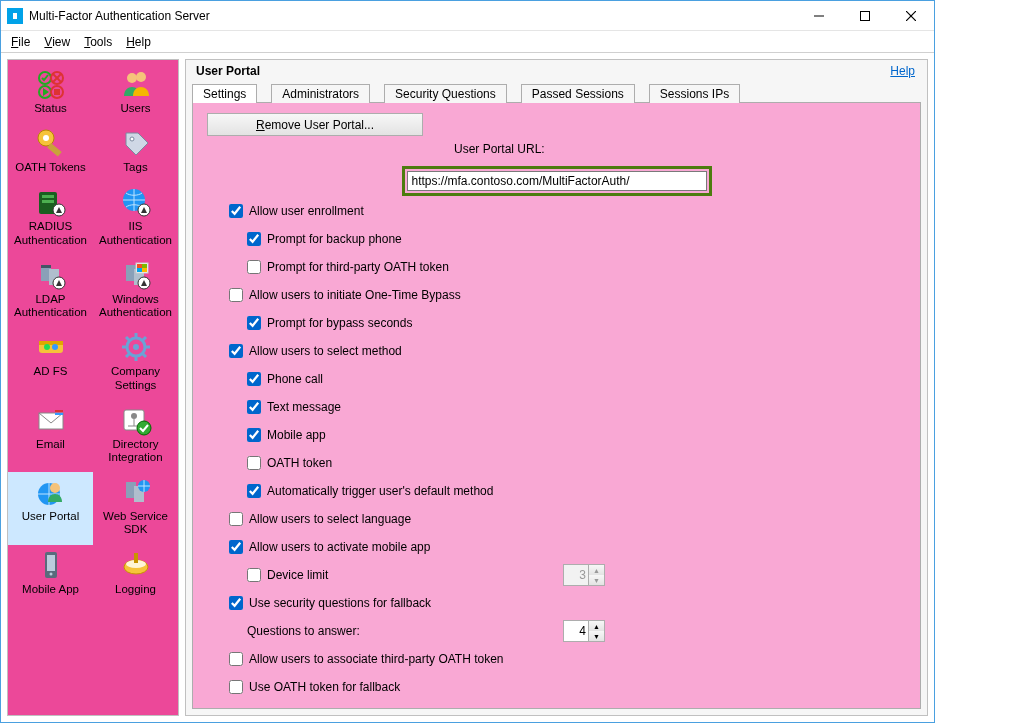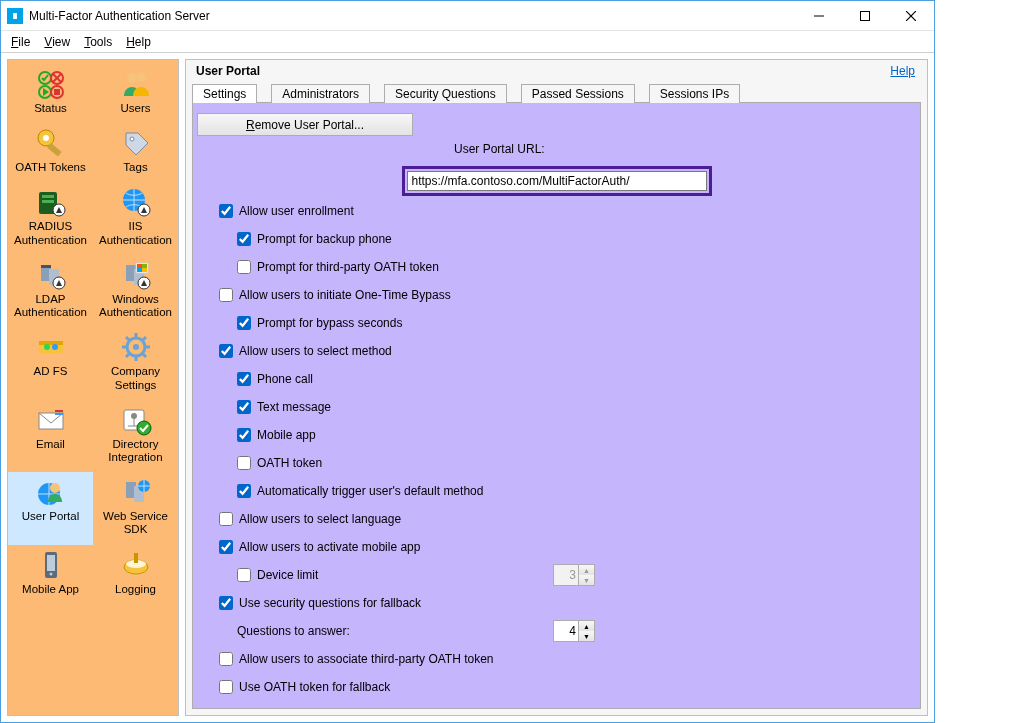--- a/index.html
+++ b/index.html
@@ -8,39 +8,39 @@
   .titlebar { height: 30px; background: #fff; display: flex; align-items: center; padding: 0 0 0 6px; border-bottom: 1px solid #e5e5e5; }
   .titlebar .app-icon { width: 16px; height: 16px; background: #00a2e8; margin-right: 6px; display:flex; align-items:center; justify-content:center;}
   .titlebar .app-icon svg{display:block;}
   .titlebar .title { flex: 1; font-size: 12px; color: #000; }
   .wincontrols { display: flex; }
   .wincontrols .btn { width: 46px; height: 29px; display: flex; align-items: center; justify-content: center; font-family: "Segoe UI Symbol"; font-size: 10px; }
   .menubar { height: 22px; display: flex; align-items: center; padding: 0 10px; gap: 14px; border-bottom: 1px solid #d0d0d0;}
   .menubar span { font-size: 12px; cursor: default; }
   .menubar span u { text-decoration: underline; }
   .body { flex: 1; display: flex; padding: 6px; gap: 6px; overflow: hidden; }
-  .sidebar { width: 172px; border: 1px solid #c0c0c0; background: #fdba74; overflow: hidden; }
+  .sidebar { width: 172px; border: 1px solid #c0c0c0; background: #ec4899; overflow: hidden; }
   .sidegrid { display: grid; grid-template-columns: 1fr 1fr; padding: 4px 0 0 0; }
   .sideitem { display: flex; flex-direction: column; align-items: center; justify-content: flex-start; padding: 4px 2px 8px 2px; text-align: center; line-height: 1.15; cursor: default; }
   .sideitem .ico { width: 32px; height: 32px; display: flex; align-items: center; justify-content: center; margin-bottom: 2px; }
   .sideitem .lbl { font-size: 11.5px; color: #000; }
   .sideitem.selected { background: #cde8ff; }
   .main { flex: 1; border: 1px solid #c0c0c0; background: #f6f6f6; display: flex; flex-direction: column; overflow: hidden; }
   .pagetitle-row { display: flex; align-items: center; padding: 4px 12px 2px 10px; }
   .pagetitle { font-weight: bold; font-size: 12px; flex: 1; }
   .help-link { color: #0066cc; text-decoration: underline; font-size: 12px; cursor: pointer; }
   .tabset { display: flex; align-items: flex-end; padding: 0 6px; height: 22px; gap: 14px; }
   .tab { border: 1px solid #adadad; border-bottom: none; background: #f6f6f6; padding: 2px 10px; font-size: 12px; margin-right: 0px; position: relative; top: 1px; cursor: default;}
   .tab.active { background: #fff; z-index: 2; }
-  .tabbody { flex: 1; background: #c4b5fd; border: 1px solid #adadad; margin: 0 6px 6px 6px; padding: 10px 4px; overflow: auto; display: flex; flex-direction: column; gap: 6px;}
+  .tabbody { flex: 1; background: #f9a8d4; border: 1px solid #adadad; margin: 0 6px 6px 6px; padding: 10px 14px; overflow: auto; display: flex; flex-direction: column; gap: 6px;}
   .btn-std { background: linear-gradient(#f7f7f7,#e3e3e3); border: 1px solid #adadad; height: 24px; padding: 0 28px; font-size: 12px; width: 216px; text-align:center; cursor:default;}
   .btn-std u { text-decoration: underline; }
   .row { display: flex; align-items: center; gap: 10px; min-height: 22px; flex-direction: column;}
   .row .lbl { width: 205px; font-size: 12px; }
-  .urlbox-wrap { border: 3px solid #4c1d95; padding: 2px; }
+  .urlbox-wrap { border: 3px solid #4d7c0f; padding: 2px; }
   .urlbox { width: 300px; height: 20px; border: 1px solid #7a7a7a; padding: 0 4px; font-size: 12px; font-family: inherit; }
   .select { width: 216px; height: 22px; border: 1px solid #adadad; background: linear-gradient(#f7f7f7,#e3e3e3); padding: 0 22px 0 6px; font-size: 12px; display:inline-flex; align-items:center; position:relative; cursor:default;}
   .select::after { content:""; position:absolute; right:6px; top:8px; border-left:4px solid transparent; border-right:4px solid transparent; border-top:5px solid #555;}
   .chk { display: flex; align-items: center; gap: 6px; font-size: 12px; min-height: 22px; }
   .chk input { width: 14px; height: 14px; margin:0; accent-color:#0066cc;}
   .indent1 { padding-left: 22px; }
   .indent2 { padding-left: 40px; }
   .spinner { width: 42px; height: 22px; border: 1px solid #adadad; background: #fff; display: inline-flex; align-items: center; }
   .spinner.disabled { background: #f2f2f2; color: #999; }
   .spinner .val { flex:1; text-align: right; padding: 0 2px; font-size:12px;}

